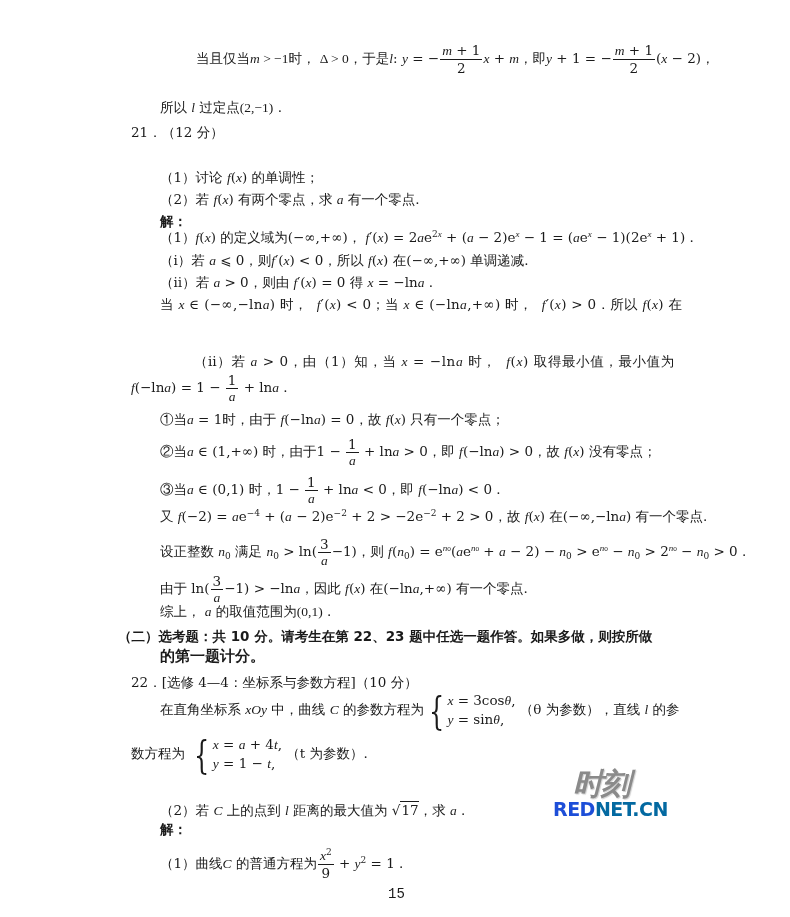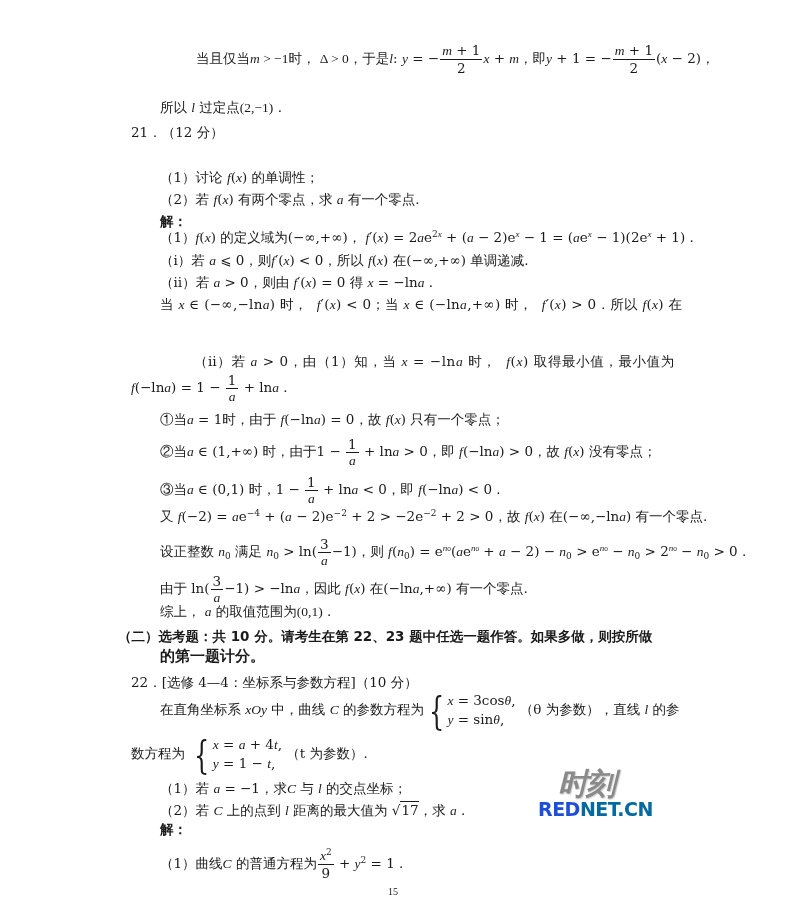--- a/index.html
+++ b/index.html
@@ -15,26 +15,26 @@
   .b { font-weight: bold; font-family: "DejaVu Sans", "Liberation Sans", sans-serif; }
   sup { font-size: 9px; vertical-align: 5px; line-height: 0; }
   sub { font-size: 9px; vertical-align: -3px; line-height: 0; }
   .frac { display: inline-block; vertical-align: middle; text-align: center; margin: 0 1px; }
   .frac > span { display: block; line-height: 16px; }
   .frac .num { border-bottom: 1px solid #1a1a1a; padding: 0 2px; }
   .brace-wrap { display: inline-flex; align-items: center; vertical-align: middle; }
   .brace-sym { font-size: 40px; line-height: 40px; font-family: "DejaVu Serif", serif; transform: scaleX(0.6); display: inline-block; margin-right: -2px; }
   .brace-lines > span { display: block; line-height: 19px; }
   .sqrt { border-top: 1px solid #1a1a1a; padding-left: 1px; }
-  .watermark { position: absolute; left: 538px; top: 762px; width: 125px; height: 62px; text-decoration: underline; }
+  .watermark { position: absolute; left: 553px; top: 762px; width: 125px; height: 62px; text-decoration: underline; }
   .wm-top { position: absolute; left: 20px; top: 2px; font-family: "DejaVu Sans", sans-serif; font-weight: bold; font-style: italic; font-size: 30px; color: #8a8a8a; letter-spacing: -2px; text-shadow: 1px 1px 1px #cfcfcf; }
   .wm-bot { position: absolute; left: 0px; top: 36px; font-family: "DejaVu Sans", sans-serif; font-weight: bold; font-size: 19px; letter-spacing: -0.5px; }
   .wm-red { color: #1d4ed8; }
   .wm-gray { color: #0369a1; }
-  .pagenum { position: absolute; left: 388px; top: 886px; font-family: Liberation Serif, serif; font-size: 10px; }
+  .pagenum { position: absolute; left: 388px; top: 886px; font-family: Liberation Mono, monospace; font-size: 14px; }
 </style>
 </head>
 <body>
 
 <div class="page">
 
   <div class="line" style="left:160px; top:42px;margin-left:36px;">
     <span>当且仅当</span><span class="m">m</span><span class="r"> &gt; −1</span><span>时，</span>
     <span class="r">Δ &gt; 0</span><span>，于是</span><span class="m">l</span>: <span class="m">y</span> = −<span class="frac"><span class="num"><span class="m">m</span> + 1</span><span>2</span></span><span class="m">x</span> + <span class="m">m</span><span>，即</span><span class="m">y</span> + 1 = −<span class="frac"><span class="num"><span class="m">m</span> + 1</span><span>2</span></span>(<span class="m">x</span> − 2)，
   </div>
@@ -109,23 +109,20 @@
   </div>
   <div class="line" style="left:131px; top:734px;">
     <span>数方程为</span> <span class="brace-wrap">
         <span class="brace-sym">{</span>
         <span class="brace-lines">
           <span><span class="m">x</span> = <span class="m">a</span> + 4<span class="m">t</span>,</span>
           <span><span class="m">y</span> = 1 − <span class="m">t</span>,</span>
         </span>
       </span>&nbsp;<span>（t 为参数）.</span>
   </div>
-  <div class="line" style="left:160px; top:779px;">
-    <span>（1）若</span> <span class="m">a</span> = −1<span>，求</span><span class="m">C</span> <span>与</span> <span class="m">l</span> <span>的交点坐标；</span>
-  </div>
   <div class="line" style="left:160px; top:801px;">
     <span>（2）若</span> <span class="m">C</span> <span>上的点到</span> <span class="m">l</span> <span>距离的最大值为</span> √<span class="sqrt">17</span><span>，求</span> <span class="m">a</span> .
   </div>
   <div class="line b" style="left:160px; top:820px;">解：</div>
   <div class="line" style="left:160px; top:847px;">
     <span>（1）曲线</span><span class="m">C</span> <span>的普通方程为</span><span class="frac"><span class="num"><span class="m">x</span><sup>2</sup></span><span>9</span></span> + <span class="m">y</span><sup>2</sup> = 1 .
   </div>
 
   <div class="watermark">
     <div class="wm-top">时刻</div>

